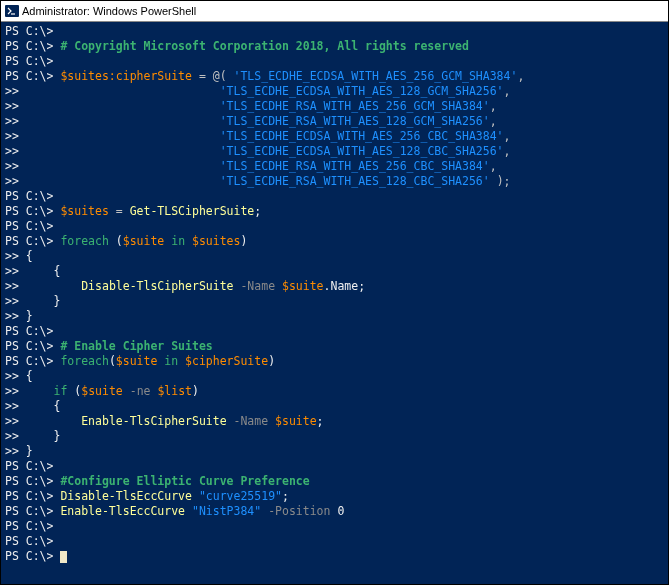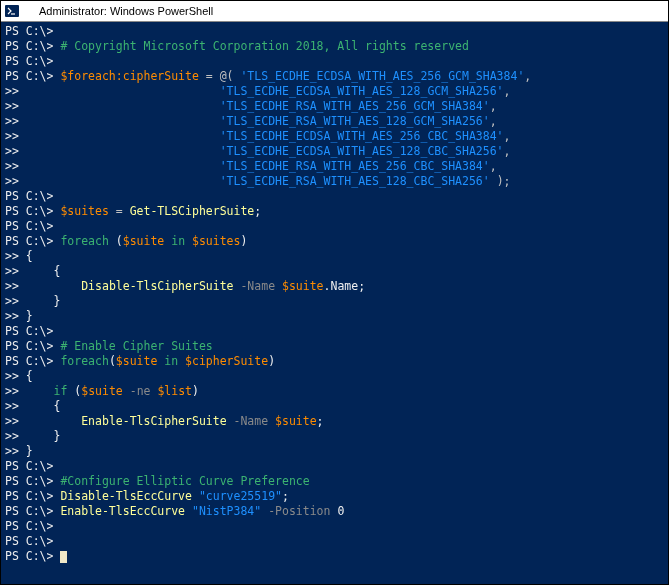--- a/index.html
+++ b/index.html
@@ -1,31 +1,31 @@
 <!DOCTYPE html>
 <html><head>
 <meta charset="utf-8">
 <style>
   html,body{margin:0;padding:0;width:669px;height:585px;overflow:hidden;
     font-family:Consolas,'Lucida Console',monospace;font-size:11.5px;
     background:#012456;}
   .window{width:669px;height:585px;background:#012456;border:1px solid #000;
     box-sizing:border-box;display:flex;flex-direction:column;}
   .titlebar{height:20px;background:#fff;color:#000;display:flex;
-    align-items:center;padding:0 4px;border-bottom:1px solid #888;gap:20px;}
+    align-items:center;padding:0 4px;border-bottom:1px solid #888;gap:3px;}
   .titlebar .icon{width:14px;height:14px;display:flex;align-items:center;
     justify-content:center;}
   .titlebar .txt{font-family:'Segoe UI',Tahoma,sans-serif;font-size:11px;}
   .term{flex:1;background:#012456;color:#eee;padding:2px 20px 2px 4px;
     overflow:hidden;line-height:15px;}
   .line{white-space:pre;}
   .prompt{color:#eee;}
   .cont{color:#eee;}
   .c-gray{color:#8a8a8a;}
-  .c-comment{color:#3cb371;} 
+  .c-comment{color:#3cb371;font-weight:bold;} 
   .c-var{color:#ff8c00;}     
   .c-cmd{color:#ffff99;}     
   .c-kw{color:#3cb371;}      
   .c-str{color:#1e90ff;}     
   .c-op{color:#c0c0c0;}      
   .c-white{color:#f0f0f0;}
   .cursor{display:inline-block;width:7px;height:12px;background:#f0e8c8;
     vertical-align:text-bottom;}
 </style>
 </head>
@@ -42,21 +42,21 @@
     </span>
     <span class="txt">Administrator: Windows PowerShell</span>
   </div>
 
   <div class="term">
 
     <div class="line"><span class="prompt">PS C:\&gt;</span></div>
     <div class="line"><span class="prompt">PS C:\&gt;</span> <span class="c-comment"># Copyright Microsoft Corporation 2018, All rights reserved</span></div>
     <div class="line"><span class="prompt">PS C:\&gt;</span></div>
 
-    <div class="line"><span class="prompt">PS C:\&gt;</span> <span class="c-var">$foreach:cipherSuite</span><span class="c-op"> = @( </span><span class="c-str">'TLS_ECDHE_ECDSA_WITH_AES_256_GCM_SHA384'</span><span class="c-op">,</span></div>
+    <div class="line"><span class="prompt">PS C:\&gt;</span> <span class="c-var">$suites:cipherSuite</span><span class="c-op"> = @( </span><span class="c-str">'TLS_ECDHE_ECDSA_WITH_AES_256_GCM_SHA384'</span><span class="c-op">,</span></div>
     <div class="line"><span class="cont">&gt;&gt;</span> <span>                            </span><span class="c-str">'TLS_ECDHE_ECDSA_WITH_AES_128_GCM_SHA256'</span><span class="c-op">,</span></div>
     <div class="line"><span class="cont">&gt;&gt;</span> <span>                            </span><span class="c-str">'TLS_ECDHE_RSA_WITH_AES_256_GCM_SHA384'</span><span class="c-op">,</span></div>
     <div class="line"><span class="cont">&gt;&gt;</span> <span>                            </span><span class="c-str">'TLS_ECDHE_RSA_WITH_AES_128_GCM_SHA256'</span><span class="c-op">,</span></div>
     <div class="line"><span class="cont">&gt;&gt;</span> <span>                            </span><span class="c-str">'TLS_ECDHE_ECDSA_WITH_AES_256_CBC_SHA384'</span><span class="c-op">,</span></div>
     <div class="line"><span class="cont">&gt;&gt;</span> <span>                            </span><span class="c-str">'TLS_ECDHE_ECDSA_WITH_AES_128_CBC_SHA256'</span><span class="c-op">,</span></div>
     <div class="line"><span class="cont">&gt;&gt;</span> <span>                            </span><span class="c-str">'TLS_ECDHE_RSA_WITH_AES_256_CBC_SHA384'</span><span class="c-op">,</span></div>
     <div class="line"><span class="cont">&gt;&gt;</span> <span>                            </span><span class="c-str">'TLS_ECDHE_RSA_WITH_AES_128_CBC_SHA256'</span><span class="c-op"> );</span></div>
 
     <div class="line"><span class="prompt">PS C:\&gt;</span></div>
     <div class="line"><span class="prompt">PS C:\&gt;</span> <span class="c-var">$suites</span><span class="c-op"> = </span><span class="c-cmd">Get-TLSCipherSuite</span><span class="c-white">;</span></div>

